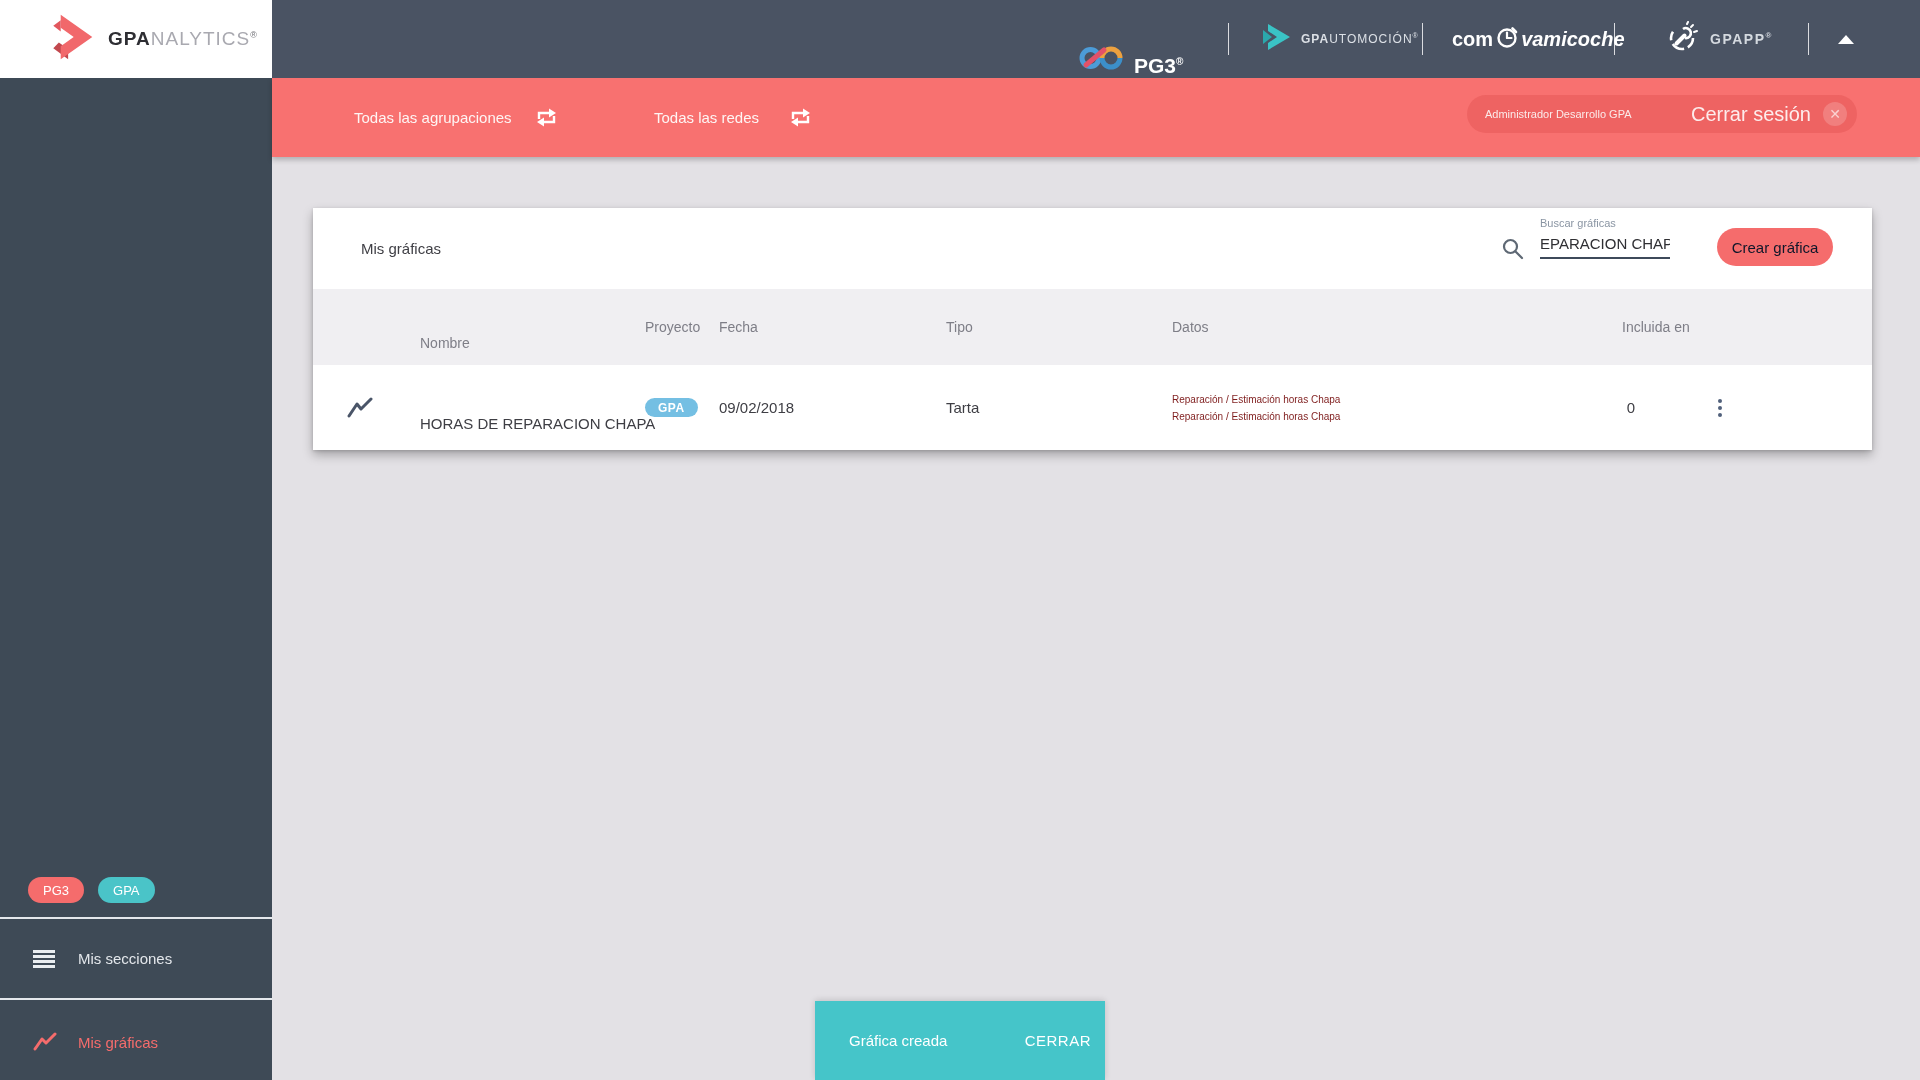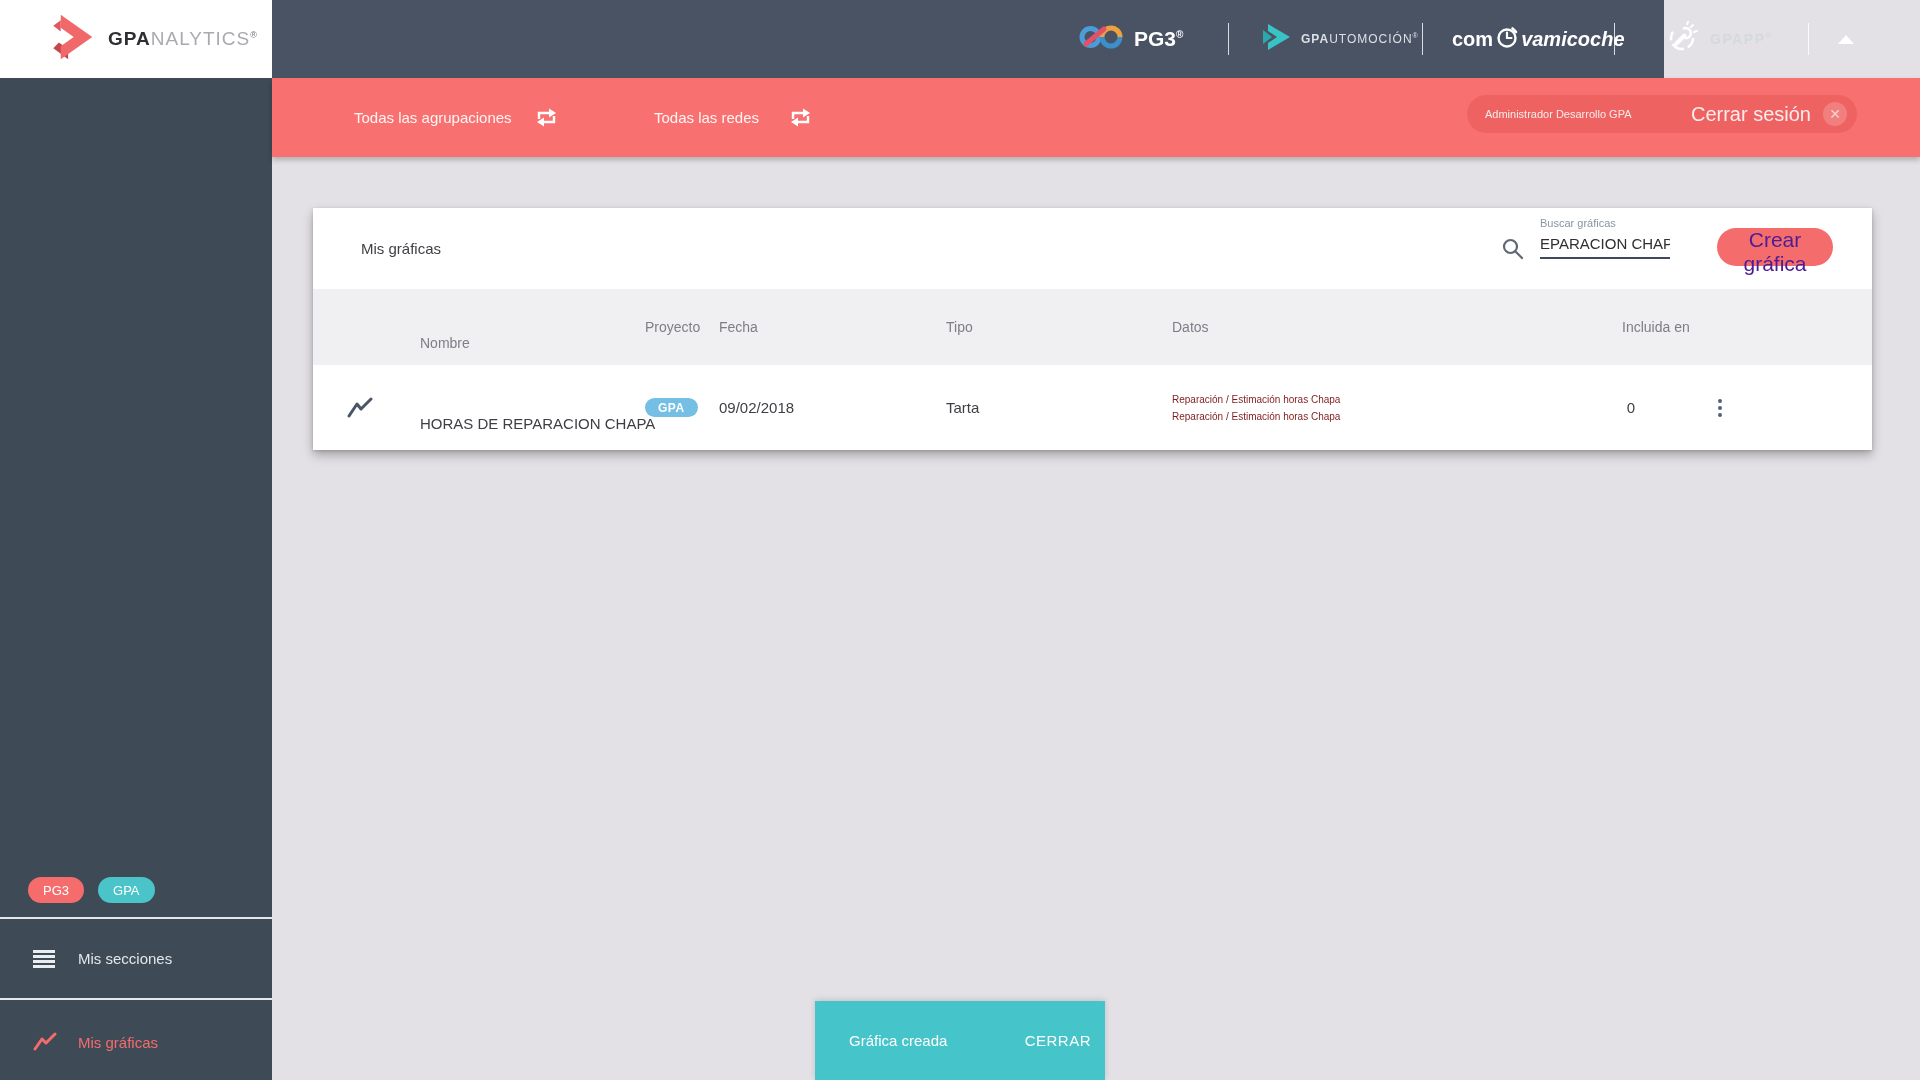--- a/index.html
+++ b/index.html
@@ -4,21 +4,21 @@
 <style>
   * { margin:0; padding:0; box-sizing:border-box; }
   html,body { width:1920px; height:1080px; overflow:hidden; }
   body {
     position:relative;
     font-family:"Liberation Sans", sans-serif;
     background:#E3E1E5;
   }
 
   
-  .topbar { position:absolute; left:0; top:0; width:1664px; height:78px; background:#4A5363; z-index:30; }
+  .topbar { position:absolute; left:0; top:0; width:1920px; height:78px; background:#4A5363; z-index:30; }
   .logo-box {
     position:absolute; left:0; top:0; width:272px; height:78px; background:#fff;
     display:flex; align-items:center; padding-left:44px;
   }
   .logo-text { margin-left:12px; font-size:19px; letter-spacing:1px; white-space:nowrap; }
   .logo-text .b { font-weight:bold; color:#2E2E33; }
   .logo-text .l { color:#A9A9B0; }
   .logo-text sup { font-size:9px; color:#6E6E74; }
 
   .partner { position:absolute; top:0; height:78px; display:flex; align-items:center; }
@@ -91,22 +91,22 @@
   .search-icon { position:absolute; left:1188px; top:29px; cursor:pointer; }
   .search-field { position:absolute; left:1227px; top:9px; width:130px; }
   .search-label { font-size:11px; color:#8A95A3; display:block; margin-bottom:4px; }
   .search-input {
     width:130px; border:none; outline:none; font-family:"Liberation Sans", sans-serif;
     font-size:15px; color:#2F2F33; padding:2px 0 5px 0;
     border-bottom:2px solid #3E4A5A; background:transparent;
   }
   .create-btn {
     position:absolute; left:1404px; top:20px; width:116px; height:38px;
-    border:none; border-radius:19px; background:#F56C6C; color:#4c1d95;
-    font-size:21px; font-family:"Liberation Sans", sans-serif; cursor:pointer;
+    border:none; border-radius:19px; background:#F56C6C; color:#0f172a;
+    font-size:15px; font-family:"Liberation Sans", sans-serif; cursor:pointer;
   }
 
   .thead { position:relative; height:76px; background:#F0EFF2; }
   .th { position:absolute; top:0; height:76px; display:flex; align-items:center; font-size:14px; color:#7E7E87; white-space:nowrap; }
   .trow { position:relative; height:85px; background:#fff; }
   .td { position:absolute; top:0; height:85px; display:flex; align-items:center; font-size:15px; color:#3E3E44; white-space:nowrap; }
   .col-icon { left:34px; }
   .col-name { left:107px;margin-top:16px; }
   .col-project { left:332px; }
   .col-date { left:406px; }
@@ -145,21 +145,21 @@
         <path d="M10 40 L26 52 L26 41 L16 34 Z" fill="#C2484E"></path>
         <path d="M18 4 L52 28 L18 52 L18 38 L32 28 L18 18 Z" fill="#F1686B"></path>
         <path d="M10 16 L18 10 L18 22 Z" fill="#E2575D"></path>
       </svg>
     </span>
     <span class="logo-text">
       <span class="b">GPA</span><span class="l">NALYTICS</span><sup>®</sup>
     </span>
   </div>
 
-  <div class="partner" style="left:1078px;">
+  <div class="partner" style="left:1078px;align-items:flex-end;">
     <span>
       <svg width="46" height="32" viewBox="0 0 46 32">
         <circle cx="12.5" cy="16" r="8.5" fill="none" stroke="#4C9CD8" stroke-width="5"></circle>
         <path d="M24 16 a9 9 0 0 1 18 0" fill="none" stroke="#EDA13F" stroke-width="5"></path>
         <path d="M42 16 a9 9 0 0 1 -18 0" fill="none" stroke="#3C8FC9" stroke-width="5"></path>
         <line x1="8" y1="23" x2="26" y2="8" stroke="#E35168" stroke-width="5" stroke-linecap="round"></line>
       </svg>
     </span>
     <span class="plabel pg3-label"><span>PG3</span><sup>®</sup></span>
   </div>

